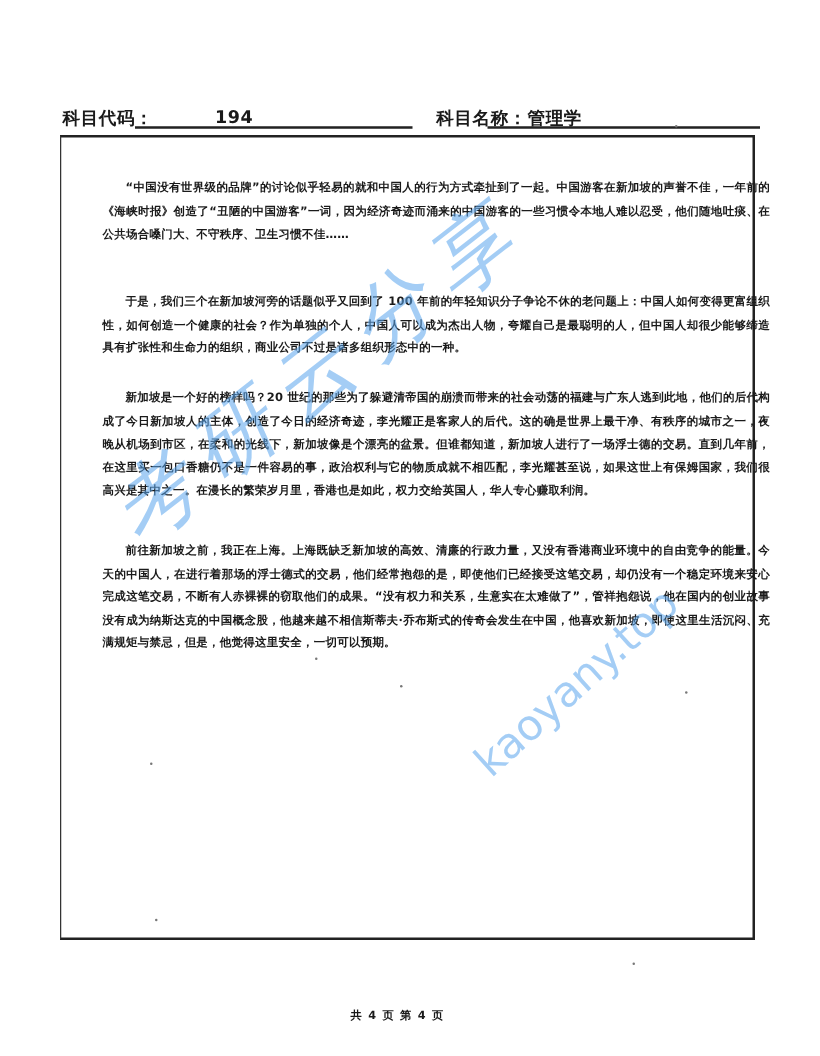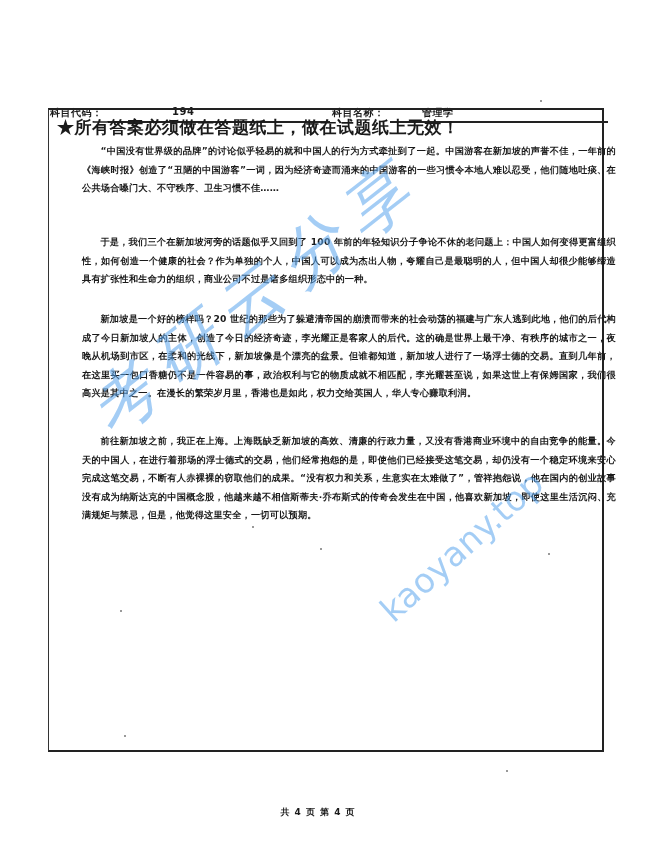--- a/index.html
+++ b/index.html
@@ -2,21 +2,21 @@
 <html><head>
 <meta charset="utf-8">
 <style>
   html, body { margin:0; padding:0; }
   body {
     width:656px; height:845px; background:#ffffff; position:relative; overflow:hidden;
     font-family: "DejaVu Sans", sans-serif; color:#1a1a1a;
   }
   .header {
     position:absolute; left:50px; top:86px; width:558px; height:18px;
-    font-size:10px; font-weight:bold; letter-spacing:0.5px;margin-top:20px;
+    font-size:14px; font-weight:bold; letter-spacing:0.5px;
   }
   .header .lbl { position:absolute; top:0; }
   .header .val { position:absolute; top:0; }
   .header .line { position:absolute; top:15px; height:0; border-top:2px solid #222; }
   .box {
     position:absolute; left:48px; top:108px; width:556px; height:644px;
     border-top:2px solid #222; border-left:1.5px solid #333; border-right:2px solid #222; border-bottom:2px solid #222;
     box-sizing:border-box;
   }
   .notice {
@@ -38,27 +38,26 @@
   .wm-en { font-family:"DejaVu Sans", sans-serif; font-size:34px; }
   .speck { position:absolute; width:2px; height:2px; background:#777; border-radius:1px; }
 </style>
 </head>
 <body>
 
 <div class="header">
   <span class="lbl" style="left:0;">科目代码：</span>
   <span class="line" style="left:58px; width:222px;"></span>
   <span class="val" style="left:122px;">194</span>
-  <span class="lbl" style="left:282px;text-align:right;">科目名称：</span>
+  <span class="lbl" style="left:299px;text-align:right;">科目名称：</span>
   <span class="line" style="left:340px; width:218px;"></span>
   <span class="val" style="left:372px;text-align:center;">管理学</span>
 </div>
 
 <div class="box">
-  <div class="notice">★所有答案必须做在答题纸上，做在试题纸上无效！</div>
   <div class="para" style="top:32px;">“中国没有世界级的品牌”的讨论似乎轻易的就和中国人的行为方式牵扯到了一起。中国游客在新加坡的声誉不佳，一年前的《海峡时报》创造了“丑陋的中国游客”一词，因为经济奇迹而涌来的中国游客的一些习惯令本地人难以忍受，他们随地吐痰、在公共场合嗓门大、不守秩序、卫生习惯不佳……</div>
   <div class="para" style="top:123px;">于是，我们三个在新加坡河旁的话题似乎又回到了 100 年前的年轻知识分子争论不休的老问题上：中国人如何变得更富组织性，如何创造一个健康的社会？作为单独的个人，中国人可以成为杰出人物，夸耀自己是最聪明的人，但中国人却很少能够缔造具有扩张性和生命力的组织，商业公司不过是诸多组织形态中的一种。</div>
   <div class="para" style="top:200px;">新加坡是一个好的榜样吗？20 世纪的那些为了躲避清帝国的崩溃而带来的社会动荡的福建与广东人逃到此地，他们的后代构成了今日新加坡人的主体，创造了今日的经济奇迹，李光耀正是客家人的后代。这的确是世界上最干净、有秩序的城市之一，夜晚从机场到市区，在柔和的光线下，新加坡像是个漂亮的盆景。但谁都知道，新加坡人进行了一场浮士德的交易。直到几年前，在这里买一包口香糖仍不是一件容易的事，政治权利与它的物质成就不相匹配，李光耀甚至说，如果这世上有保姆国家，我们很高兴是其中之一。在漫长的繁荣岁月里，香港也是如此，权力交给英国人，华人专心赚取利润。</div>
   <div class="para" style="top:322px;">前往新加坡之前，我正在上海。上海既缺乏新加坡的高效、清廉的行政力量，又没有香港商业环境中的自由竞争的能量。今天的中国人，在进行着那场的浮士德式的交易，他们经常抱怨的是，即使他们已经接受这笔交易，却仍没有一个稳定环境来安心完成这笔交易，不断有人赤裸裸的窃取他们的成果。“没有权力和关系，生意实在太难做了”，管祥抱怨说，他在国内的创业故事没有成为纳斯达克的中国概念股，他越来越不相信斯蒂夫·乔布斯式的传奇会发生在中国，他喜欢新加坡，即使这里生活沉闷、充满规矩与禁忌，但是，他觉得这里安全，一切可以预期。</div>
 </div>
 
 <div class="footer">共 4 页  第 4 页</div>
 
 <div class="wm wm-cn" style="left:70px; top:385px; transform:rotate(-38deg); transform-origin:left top; letter-spacing:14px;">考研云分享</div>
 <div class="wm wm-en" style="left:372px; top:600px; transform:rotate(-42deg); transform-origin:left top;">kaoyany.top</div>

